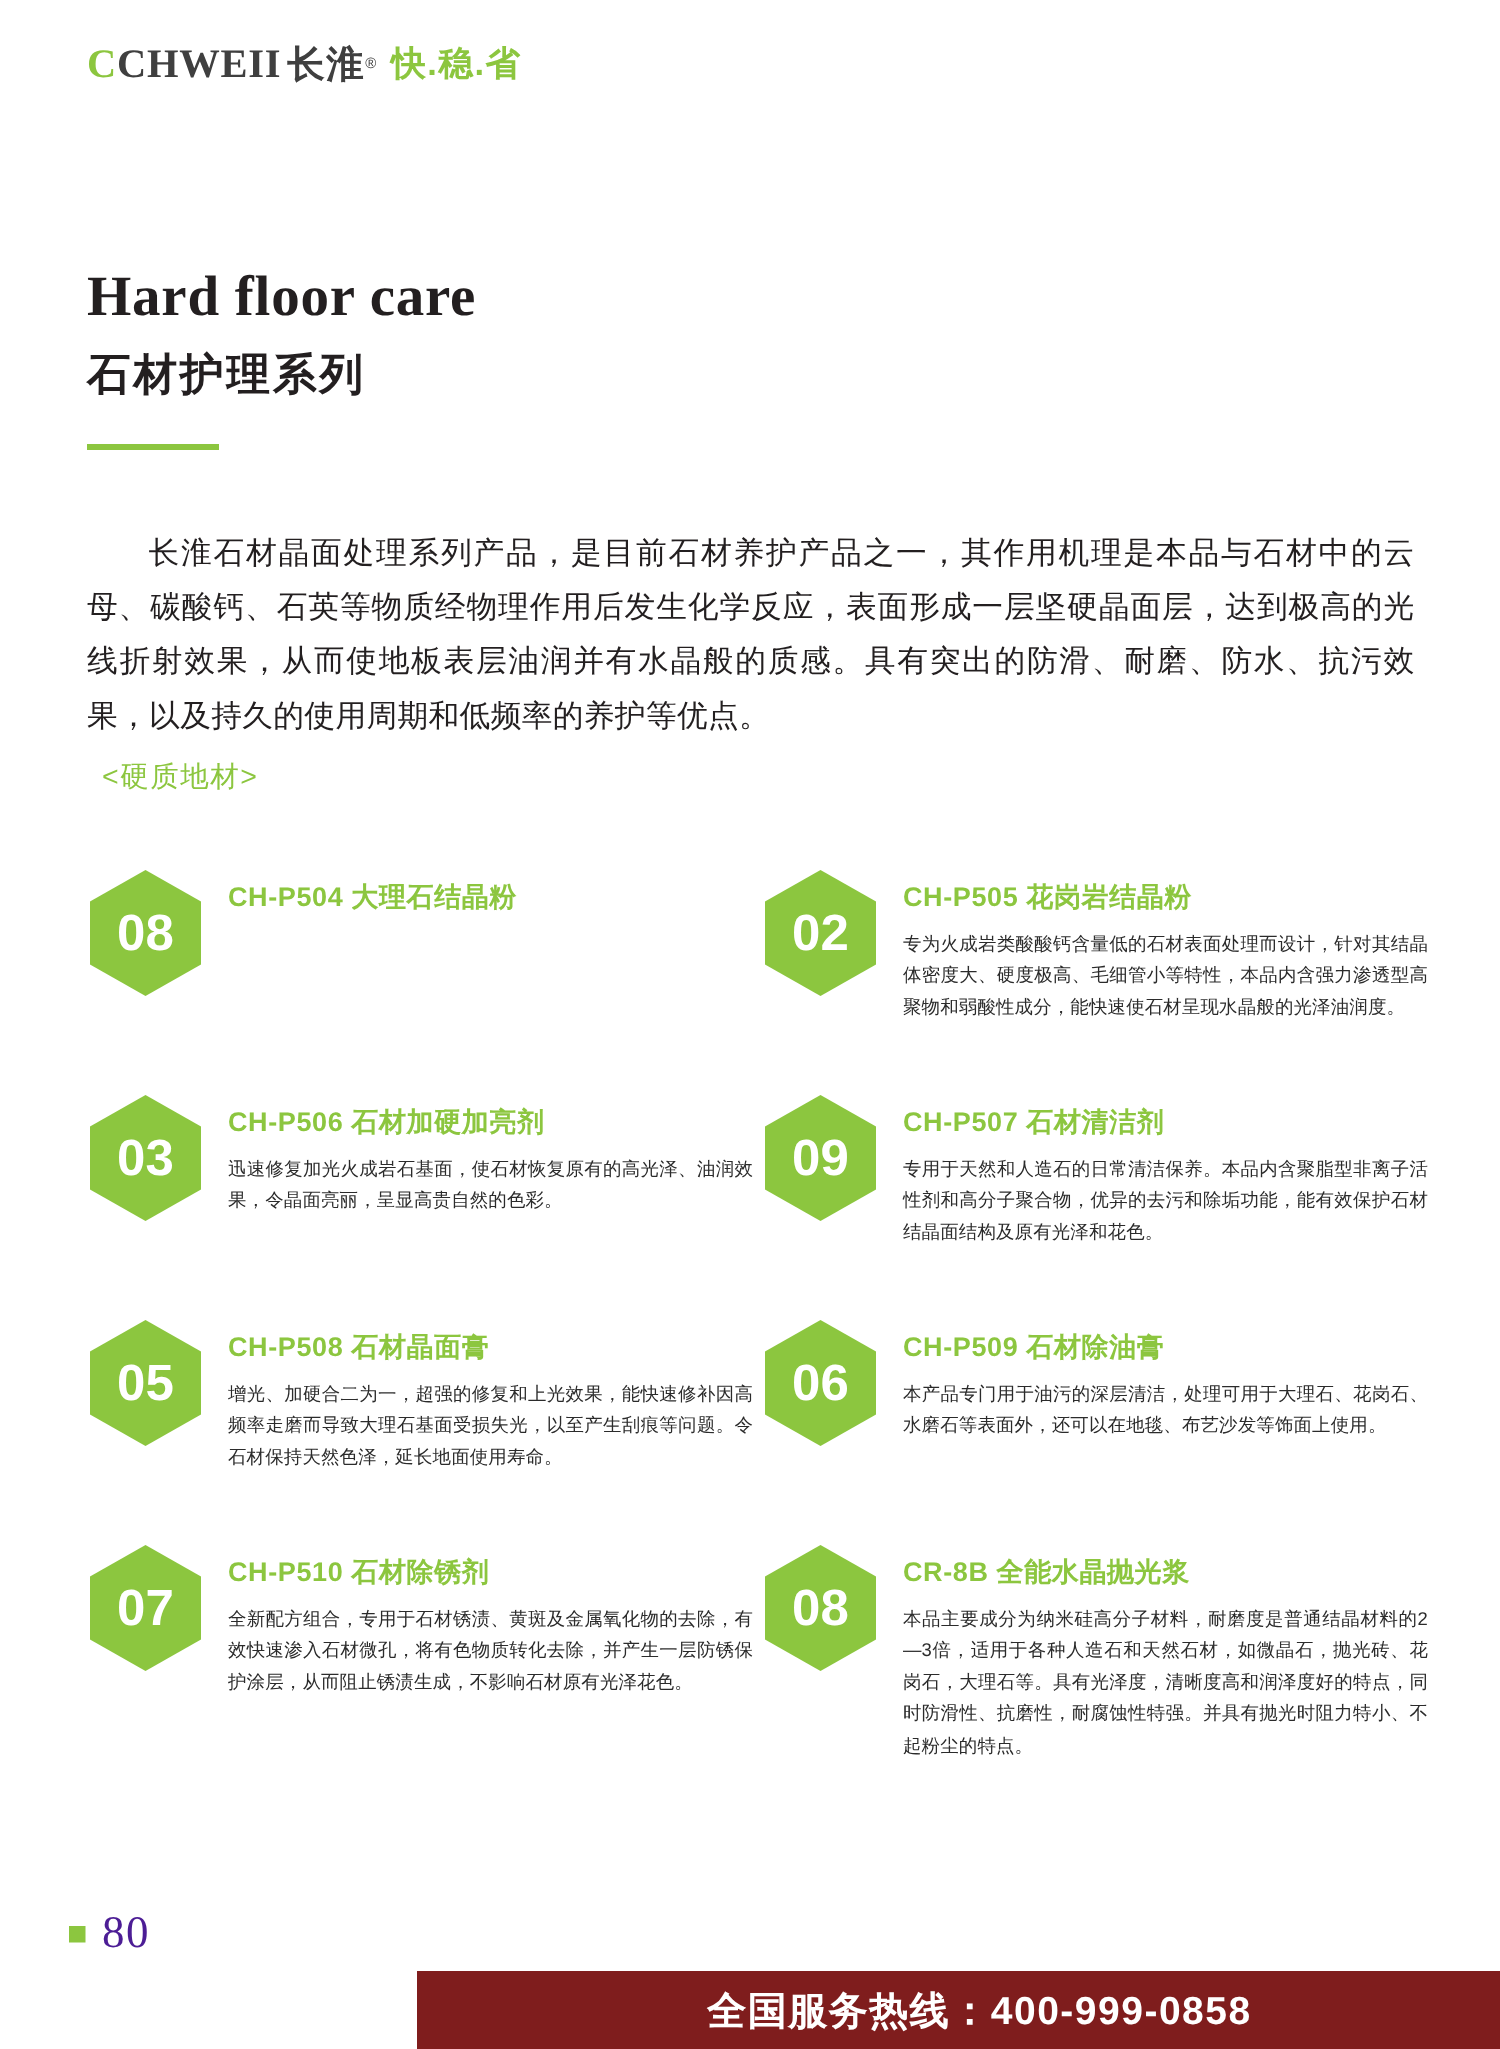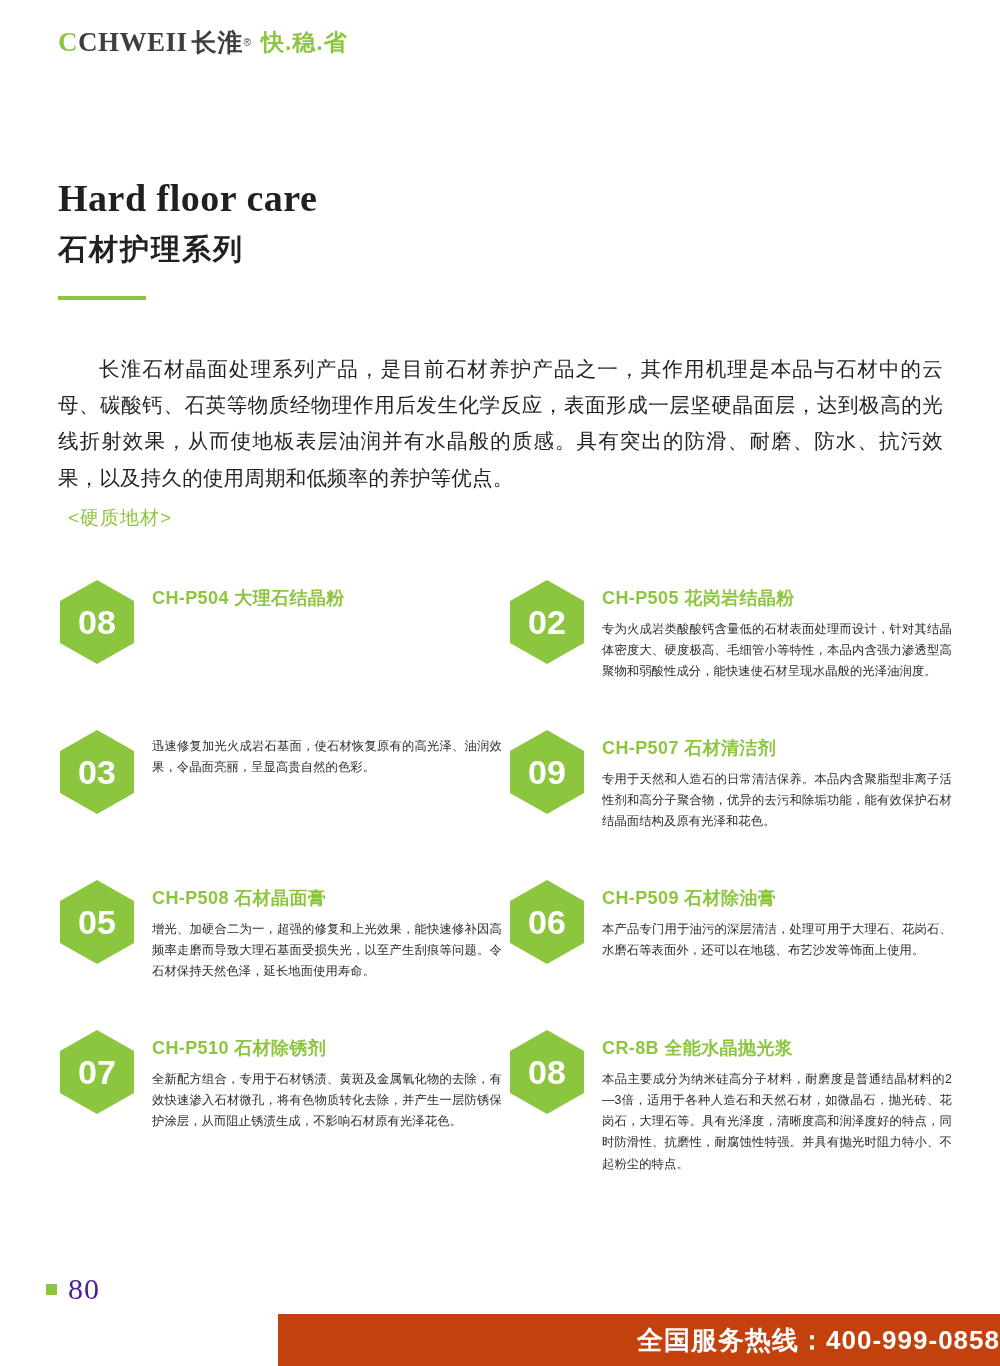--- a/index.html
+++ b/index.html
@@ -184,24 +184,24 @@
     font-size: 30px;
     color: #4c1d95;
     letter-spacing: 1px;
   }
   .footer-bar {
     position: absolute;
     left: 278px;
     bottom: 0;
     width: 722px;
     height: 52px;
-    background: #c2410c;
+    background: #7f1d1d;
     display: flex;
     align-items: center;
-    justify-content: flex-end;
+    justify-content: center;
     padding-left: 28px;
     box-sizing: border-box;
   }
   .footer-text {
     color: #ffffff;
     font-size: 26px;
     font-weight: bold;
     letter-spacing: 1px;
   }
 </style>
@@ -240,20 +240,21 @@
     <div class="hex">02</div>
     <div class="card-body">
       <div class="card-title">CH-P505 花岗岩结晶粉</div>
       <div class="card-text">专为火成岩类酸酸钙含量低的石材表面处理而设计，针对其结晶体密度大、硬度极高、毛细管小等特性，本品内含强力渗透型高聚物和弱酸性成分，能快速使石材呈现水晶般的光泽油润度。</div>
     </div>
   </div>
 
   <div class="card">
     <div class="hex">03</div>
     <div class="card-body">
+      <div class="card-title">CH-P506 石材加硬加亮剂</div>
       <div class="card-text">迅速修复加光火成岩石基面，使石材恢复原有的高光泽、油润效果，令晶面亮丽，呈显高贵自然的色彩。</div>
     </div>
   </div>
 
   <div class="card">
     <div class="hex">09</div>
     <div class="card-body">
       <div class="card-title">CH-P507 石材清洁剂</div>
       <div class="card-text">专用于天然和人造石的日常清洁保养。本品内含聚脂型非离子活性剂和高分子聚合物，优异的去污和除垢功能，能有效保护石材结晶面结构及原有光泽和花色。</div>
     </div>

